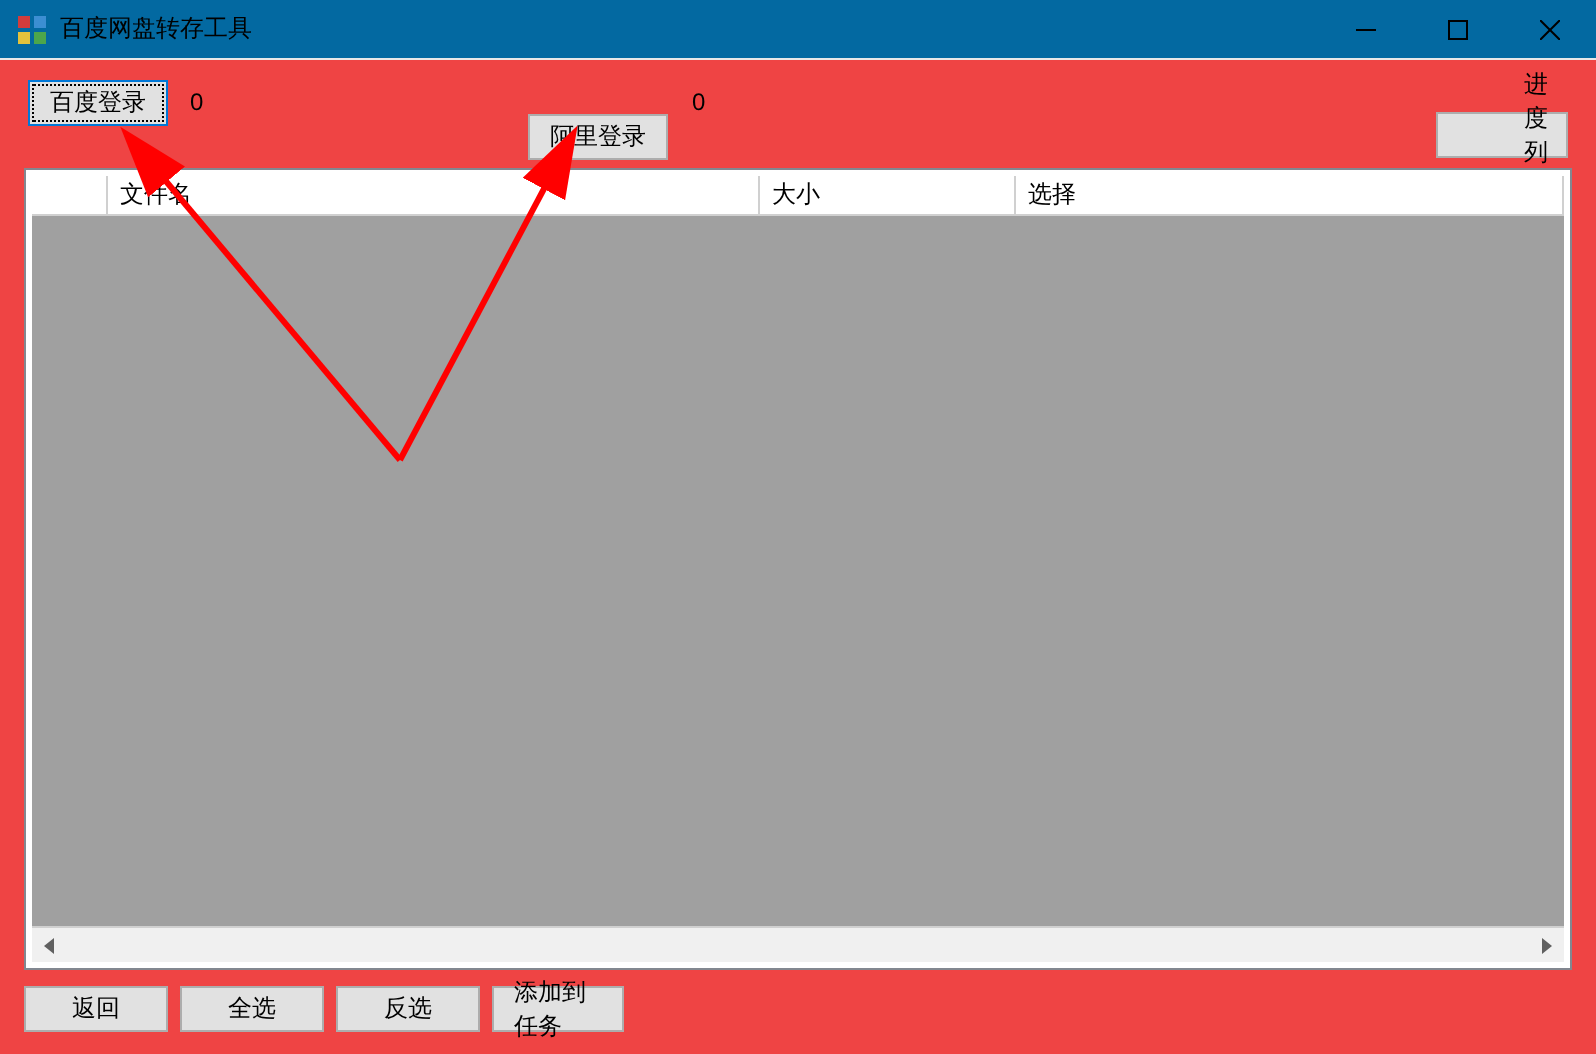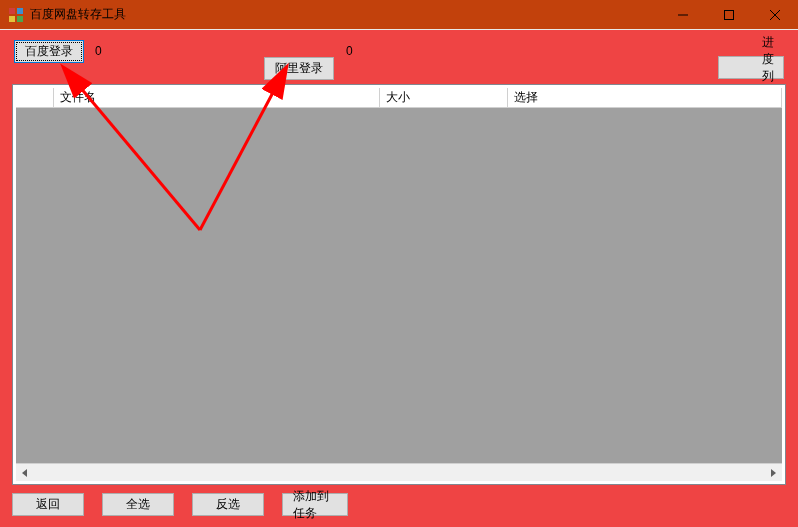--- a/index.html
+++ b/index.html
@@ -8,21 +8,21 @@
     width: 798px; height: 527px;
     font-family: "Microsoft YaHei", "SimSun", Arial, sans-serif;
     font-size: 12px;
     background: #fff;
     color: #000;
     overflow: hidden;
   }
   
   .titlebar {
     height: 30px;
-    background: #c2410c;
+    background: #0369a1;
     border-bottom: 1px solid #e8e8e8;
     display: flex;
     align-items: center;
     position: relative;
   }
   .titlebar .app-icon {
     width: 16px; height: 16px;
     margin: 0 6px 0 8px;
     display: inline-block;
   }
@@ -141,21 +141,21 @@
     flex: 1 1 auto;
     background: #f0f0f0;
     position: relative;
   }
   
   .bottomrow {
     position: absolute;
     left: 12px; right: 24px; bottom: 8px;
     height: 26px;
     display: flex;
-    gap: 18px;
+    gap: 6px;
   }
   .bottomrow .btn { width: 72px; justify-content:center; }
   .bottomrow .btn.wide { width: 66px; }
   
   .annot {
     position: absolute;
     left: 0; top: 0;
     pointer-events: none;
     z-index: 50;
   }

